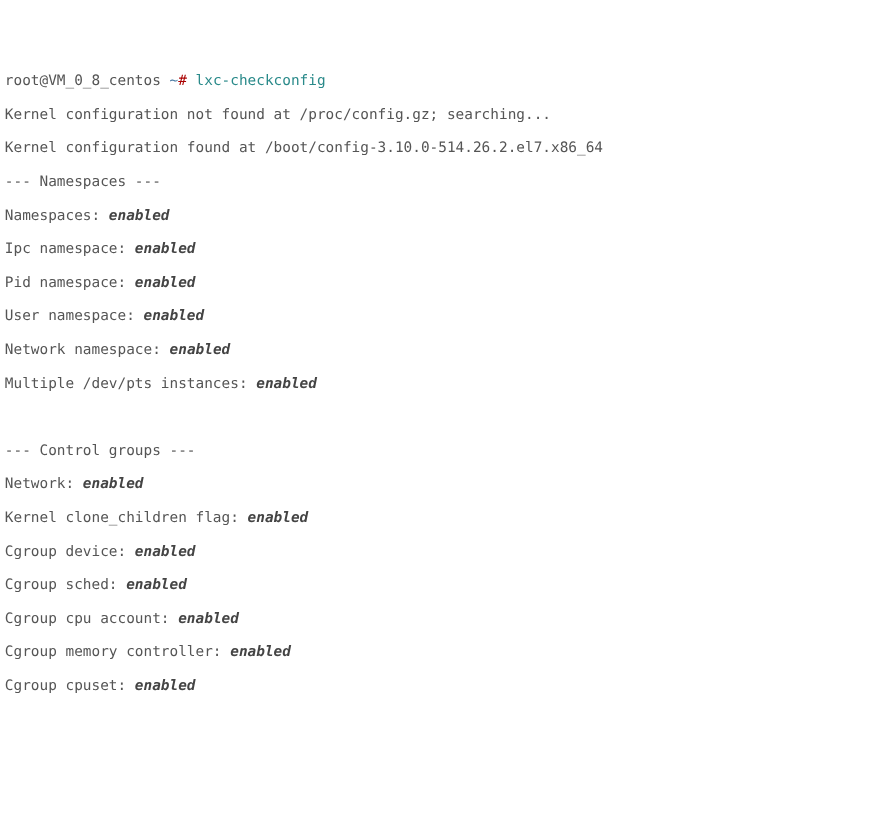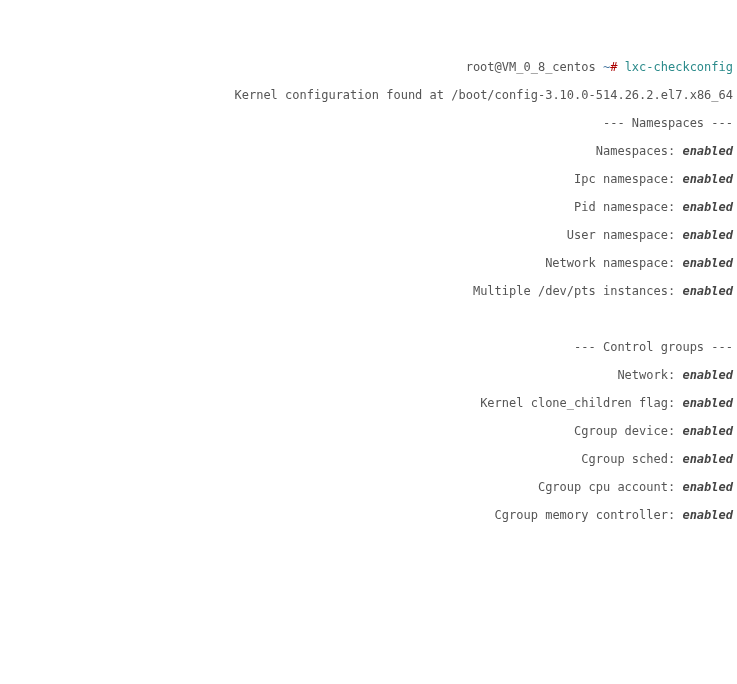--- a/index.html
+++ b/index.html
@@ -10,44 +10,46 @@
     font-size: 12px;
     line-height: 14px;
     color: #555555;
     white-space: pre;
   }
   .prompt-user { color: #555555; }
   .prompt-tilde { color: #4a7aa3; }
   .prompt-hash { color: #aa0000; }
   .cmd { color: #2a8a8a; }
   .bold { font-weight: bold; color: #444444; font-style: italic; }
-  .line { display: block; text-align: right; }
+  .line { display: block; }
 </style>
 </head>
 <body>
 
 
 <div>
 <span class="line"><span class="prompt-user">root@VM_0_8_centos </span><span class="prompt-tilde">~</span><span class="prompt-hash"># </span><span class="cmd">lxc-checkconfig</span></span>
+<span class="line">Kernel configuration not found at /proc/config.gz; searching...</span>
 <span class="line">Kernel configuration found at /boot/config-3.10.0-514.26.2.el7.x86_64</span>
 <span class="line">--- Namespaces ---</span>
 <span class="line"><span>Namespaces: </span><span class="bold">enabled</span></span>
 <span class="line"><span>Ipc namespace: </span><span class="bold">enabled</span></span>
 <span class="line"><span>Pid namespace: </span><span class="bold">enabled</span></span>
 <span class="line"><span>User namespace: </span><span class="bold">enabled</span></span>
 <span class="line"><span>Network namespace: </span><span class="bold">enabled</span></span>
 <span class="line"><span>Multiple /dev/pts instances: </span><span class="bold">enabled</span></span>
 <span class="line"> </span>
 <span class="line">--- Control groups ---</span>
 <span class="line"><span>Network: </span><span class="bold">enabled</span></span>
 <span class="line"><span>Kernel clone_children flag: </span><span class="bold">enabled</span></span>
 <span class="line"><span>Cgroup device: </span><span class="bold">enabled</span></span>
 <span class="line"><span>Cgroup sched: </span><span class="bold">enabled</span></span>
 <span class="line"><span>Cgroup cpu account: </span><span class="bold">enabled</span></span>
 <span class="line"><span>Cgroup memory controller: </span><span class="bold">enabled</span></span>
+<span class="line"><span>Cgroup cpuset: </span><span class="bold">enabled</span></span>
 <span class="line"> </span>
 
 
 
 
 
 
 
 
 

